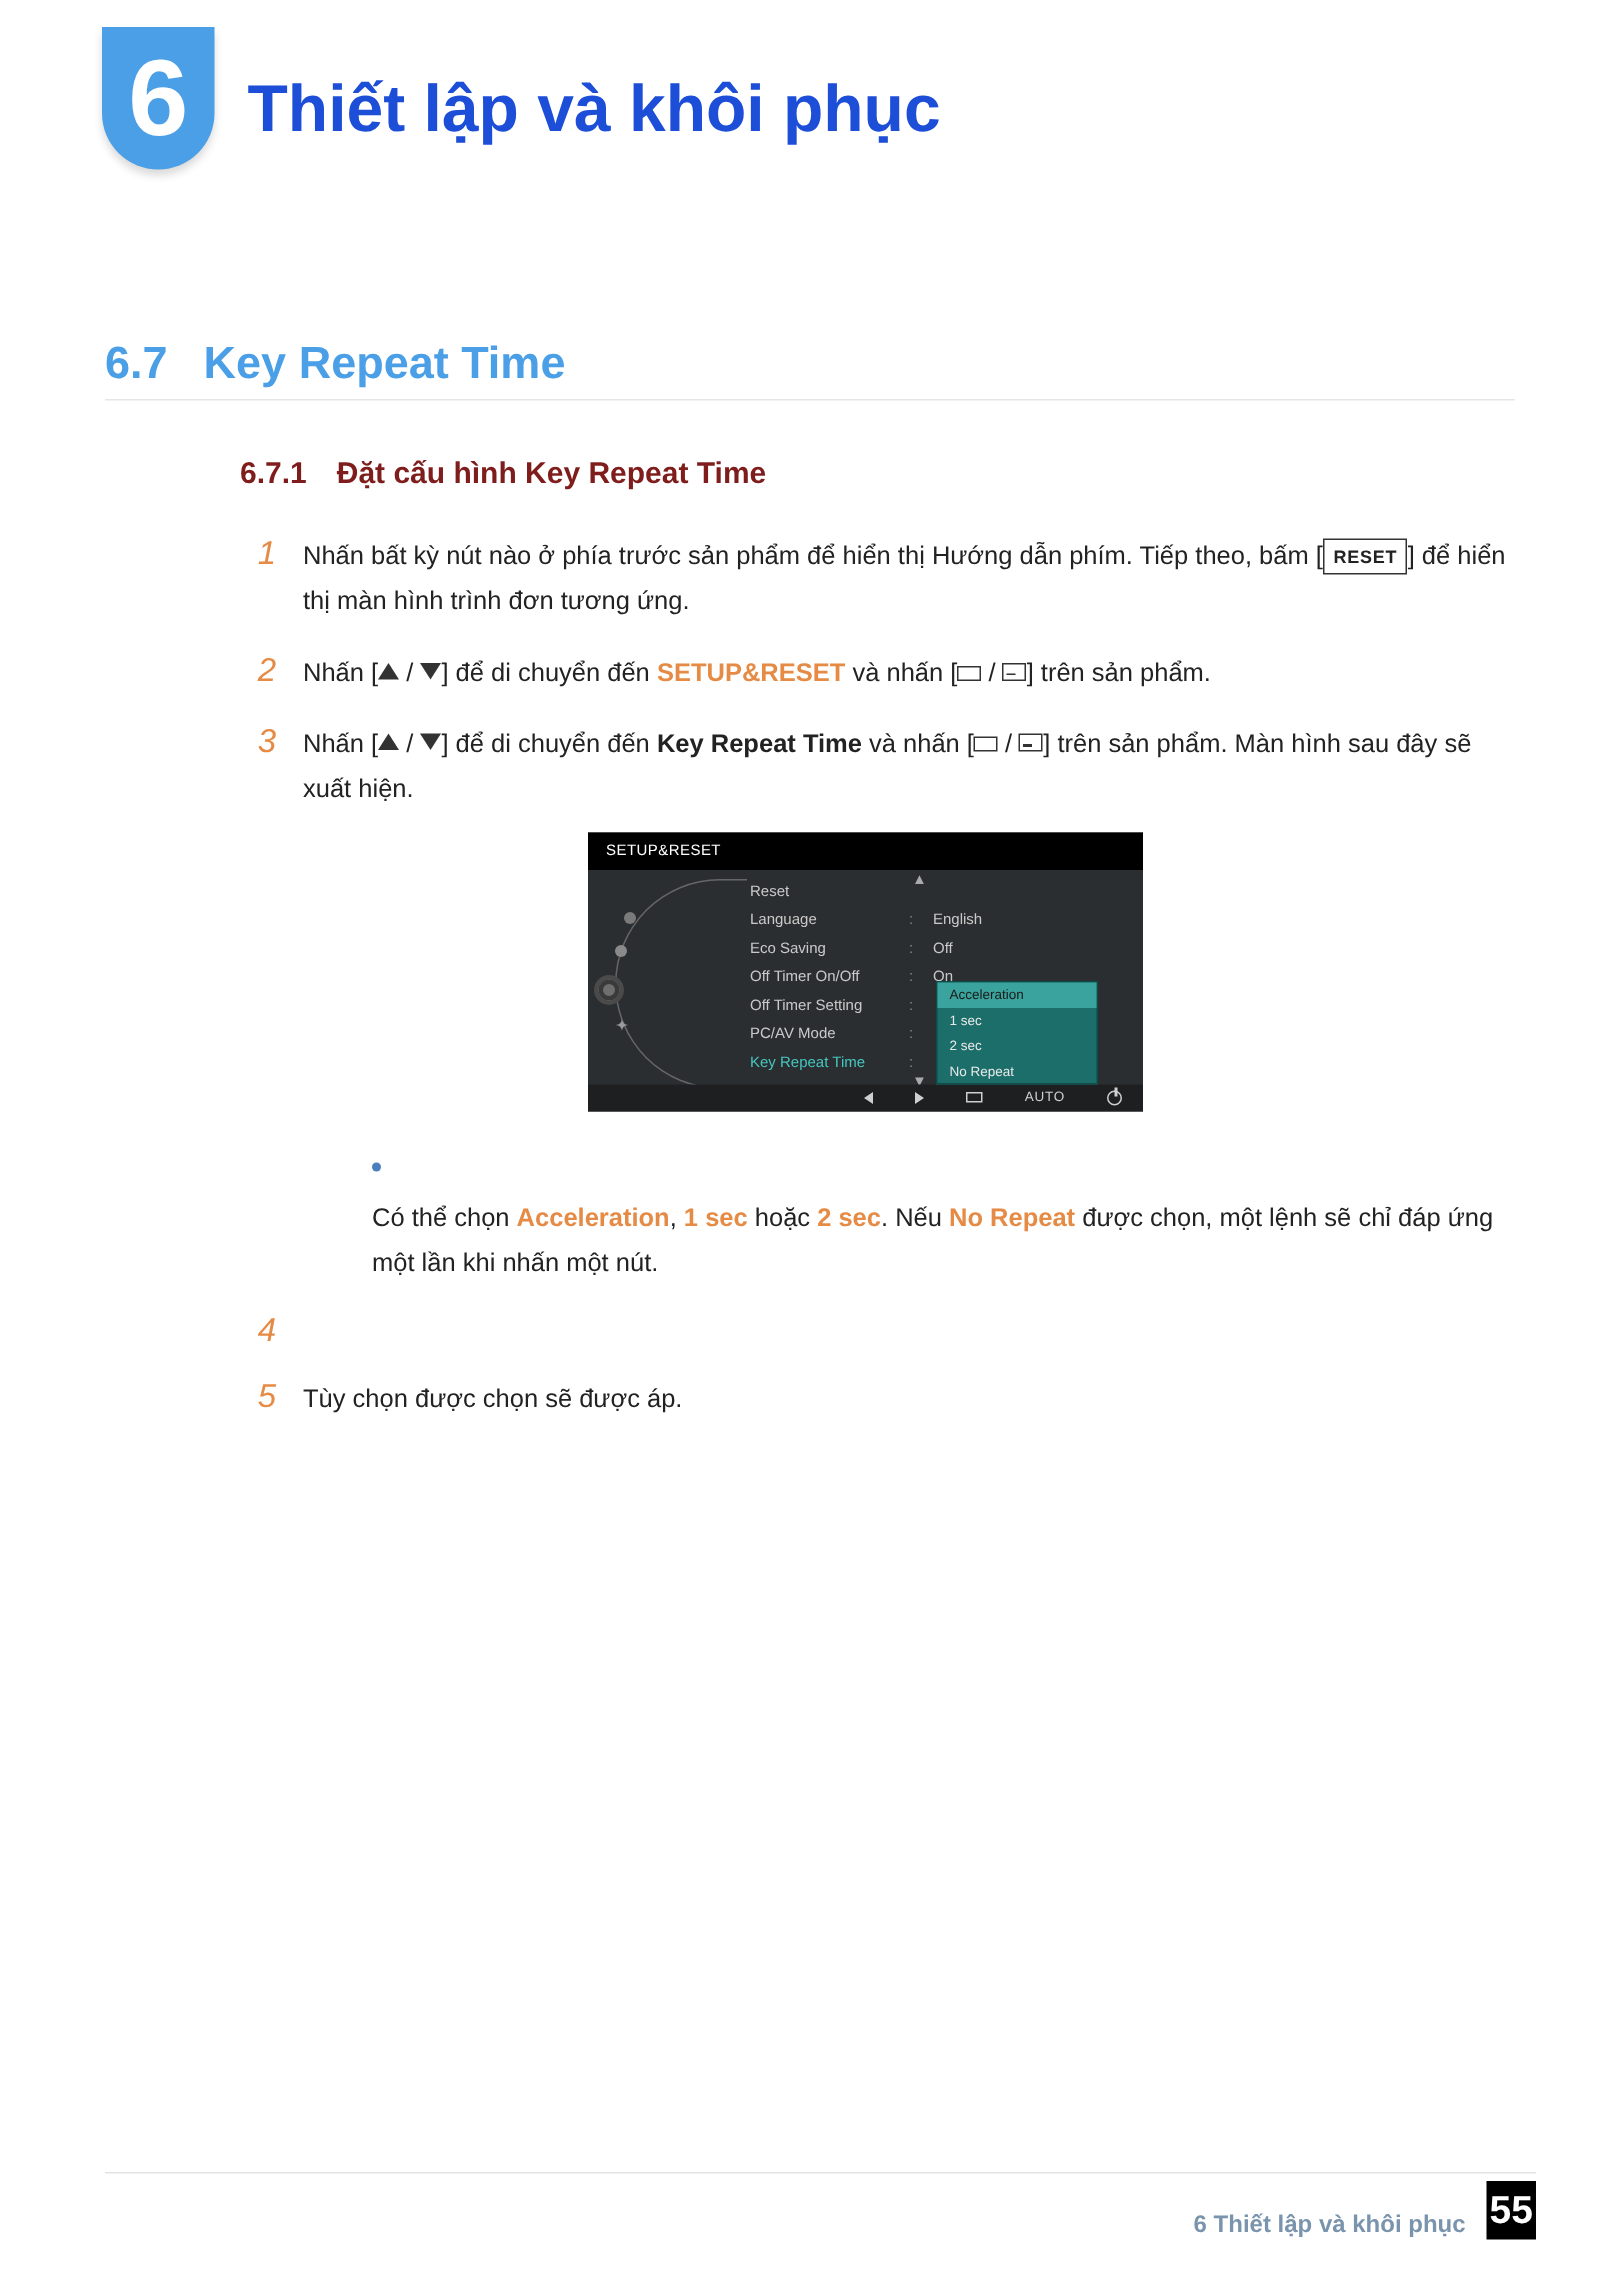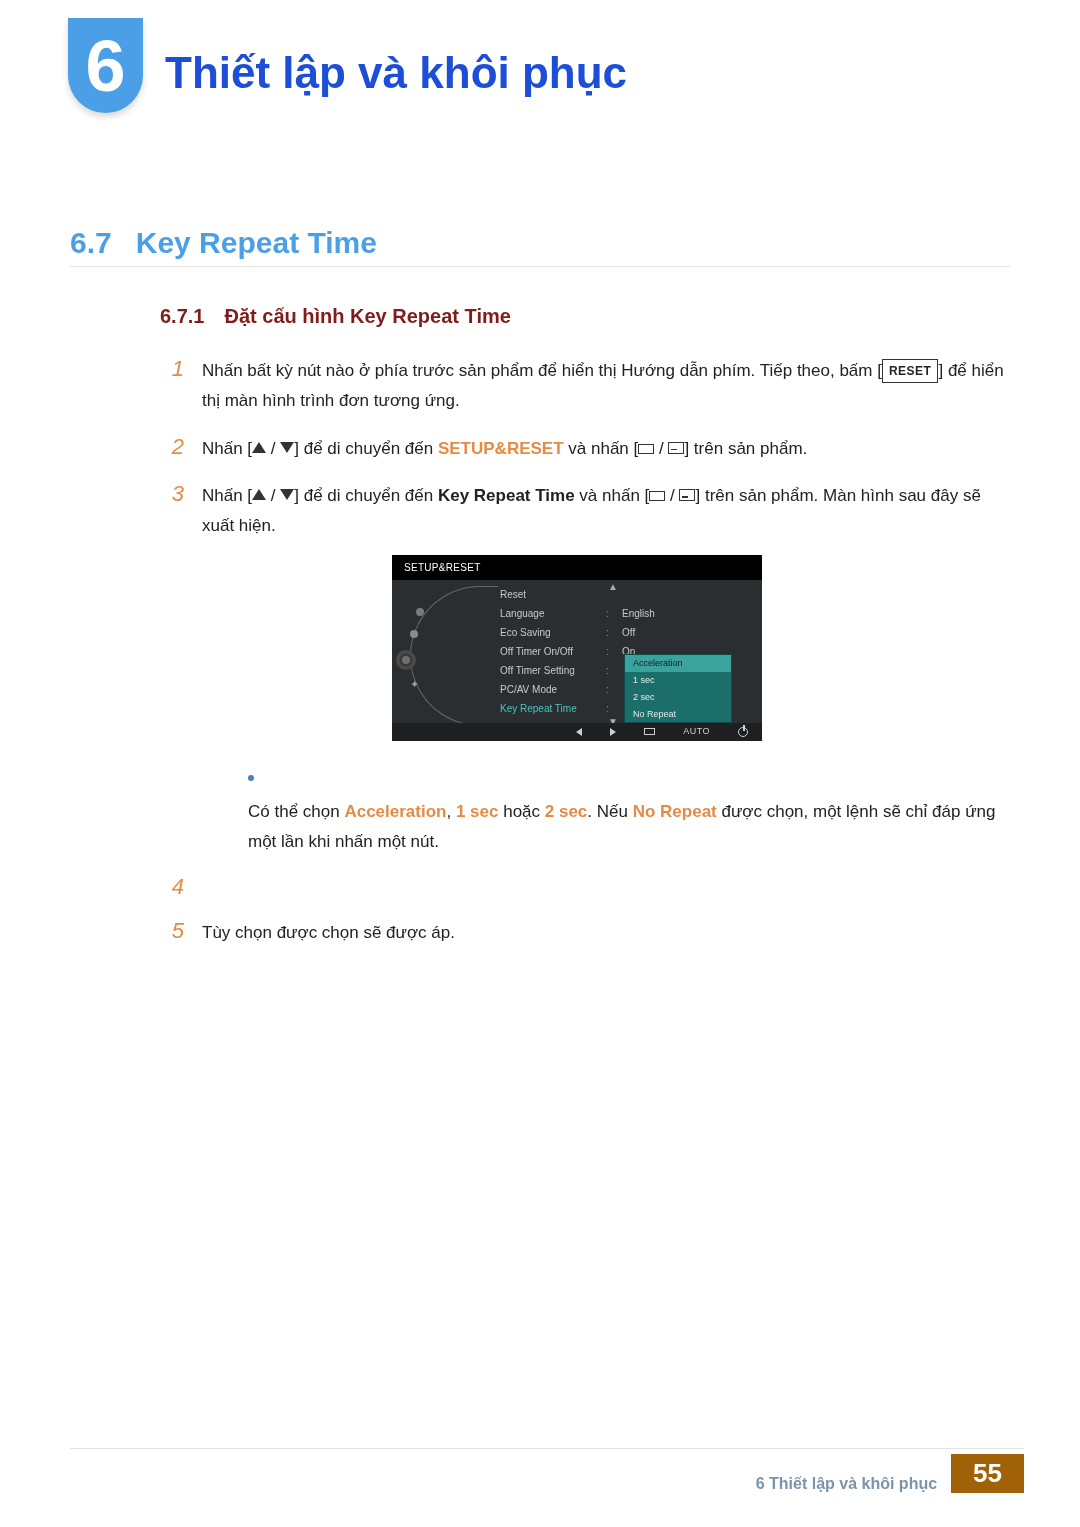--- a/index.html
+++ b/index.html
@@ -234,25 +234,25 @@
     display:flex;
     align-items:flex-end;
   }
   .footer-text {
     color:#7a94ae;
     font-weight:700;
     font-size:16px;
     padding-right:14px;
   }
   .footer-page {
-    background:#a16207;
+    background:#000000;
     color:#fff;
     font-weight:700;
     font-size:26px;
-    padding:4px 22px;
+    padding:4px 2px;
     margin-top:40px;
   }
   .footer-line {
     position:absolute;
     bottom: 78px;
     left: 70px; right: 56px;
     height:1px;
     background:#e3e3e3;
   }
 </style>

